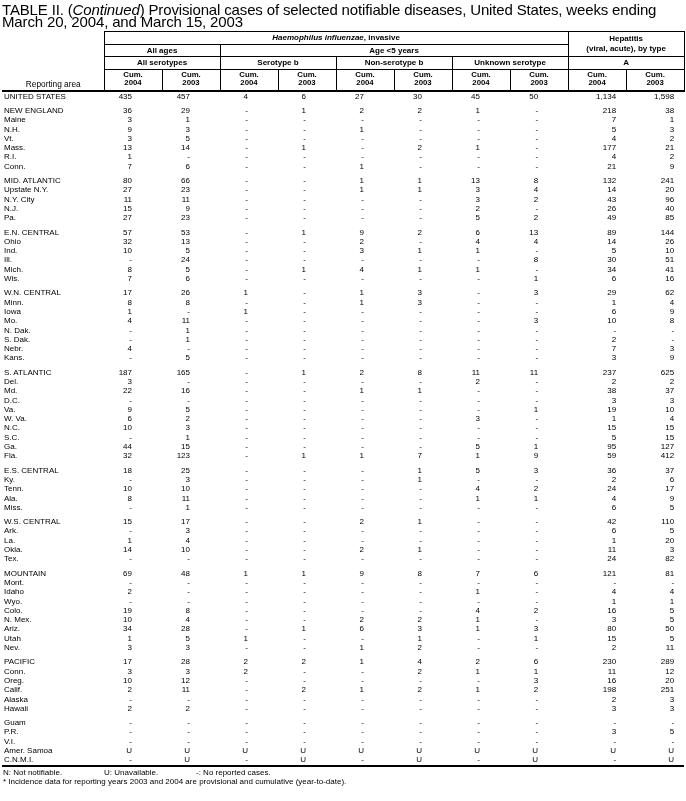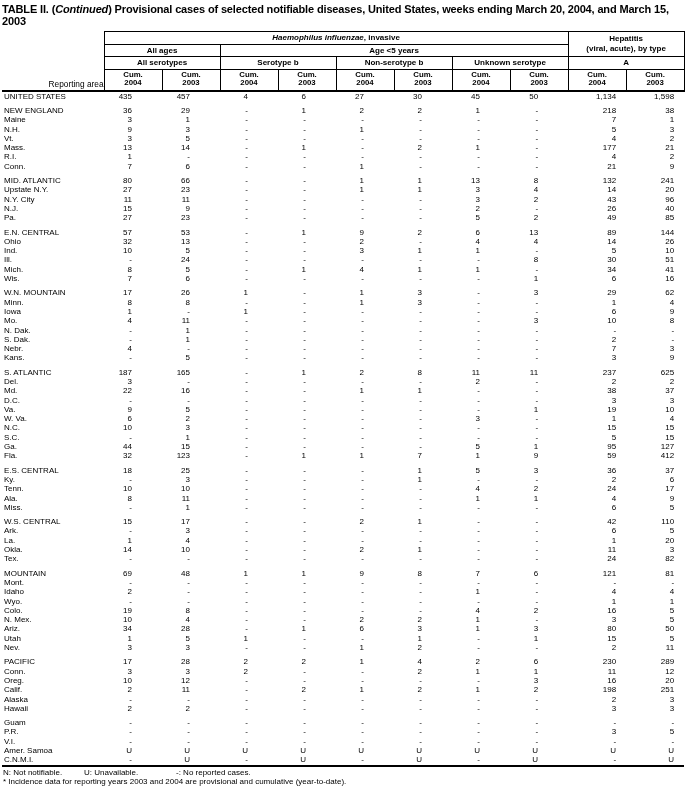--- a/index.html
+++ b/index.html
@@ -1,37 +1,37 @@
 <!DOCTYPE html>
 <html><head>
 <meta charset="utf-8">
 <style>
   html,body{margin:0;padding:0;background:#fff;color:#000;}
   body{width:686px;height:801px;font-family:"Liberation Sans","DejaVu Sans",sans-serif;-webkit-font-smoothing:none;}
   .page{padding:4px 2px 0 2px;}
-  .title{font-size:11px;line-height:11.5px;font-weight:bold;letter-spacing:-0.15px;}
+  .title{font-size:15px;line-height:11.5px;font-weight:normal;letter-spacing:-0.15px;}
   .title .cont{font-style:italic;}
   table{border-collapse:collapse;table-layout:fixed;width:682px;margin-top:4px;border-bottom:2.5px solid #000;}
   col.c-area{width:102px;}
   col.c-v{width:58px;}
   thead th{border:1px solid #000;font-size:8px;font-weight:bold;padding:1px 0;line-height:9.5px;text-align:center;vertical-align:middle;}
   thead th .sci{font-style:italic;}
   thead td.corner{border:none;background:#fff;}
   thead th.hep2{line-height:10px;padding:2px 12px;}
   thead th.cum{font-size:7.8px;line-height:8.6px;padding:1px 0 2px 0;}
   thead tr.rule td, thead tr.rule th{border-bottom:2.5px solid #000;}
-  thead td.arealabel{border:none;border-bottom:2.5px solid #000;vertical-align:bottom;text-align:right;font-size:8.3px;font-weight:normal;padding:0 0 1px 1px;}
+  thead td.arealabel{border:none;border-bottom:2.5px solid #000;vertical-align:bottom;text-align:center;font-size:8.3px;font-weight:normal;padding:0 0 1px 1px;}
   tbody td{font-size:8px;line-height:9.3px;padding:0;white-space:nowrap;}
   tbody td.area{text-align:left;padding-left:2px;}
   tbody td.v{text-align:right;padding-right:30px;}
   tbody td.v.hep{padding-right:10px;}
   tbody tr.gap td{height:5px;line-height:5px;}
   .footnotes{font-size:8px;line-height:9.5px;padding-left:1px;margin-top:1px;}
   .footnotes .leg{display:inline-block;}
-  .footnotes .leg.w1{width:81px;}
+  .footnotes .leg.w1{width:101px;}
   .footnotes .leg.w2{width:92px;}
 </style>
 </head>
 <body>
 
 <div class="page">
 
   <div class="title">
     <div><span>TABLE II. (</span><span class="cont">Continued</span><span>) Provisional cases of selected notifiable diseases, United States, weeks ending March 20, 2004, and March 15, 2003</span></div>
   </div>
@@ -335,21 +335,21 @@
           <td class="v">-</td>
           <td class="v">-</td>
           <td class="v">1</td>
           <td class="v hep">6</td>
           <td class="v hep">16</td>
         </tr>
         <tr class="gap">
           <td colspan="11"></td>
         </tr>
         <tr>
-          <td class="area">W.N. MOUNTAIN</td>
+          <td class="area">W.N. CENTRAL</td>
           <td class="v">17</td>
           <td class="v">26</td>
           <td class="v">1</td>
           <td class="v">-</td>
           <td class="v">1</td>
           <td class="v">3</td>
           <td class="v">-</td>
           <td class="v">3</td>
           <td class="v hep">29</td>
           <td class="v hep">62</td>

